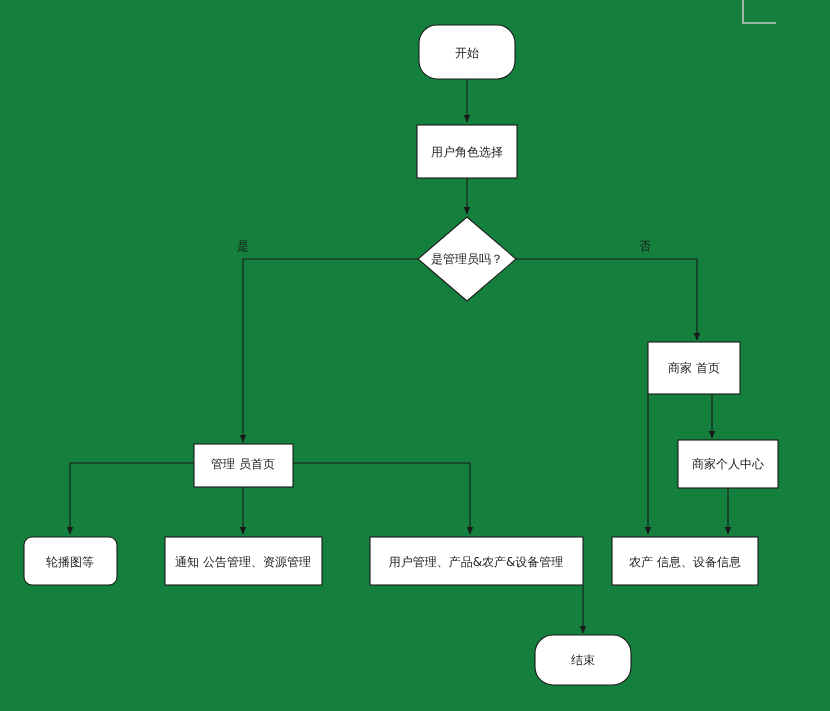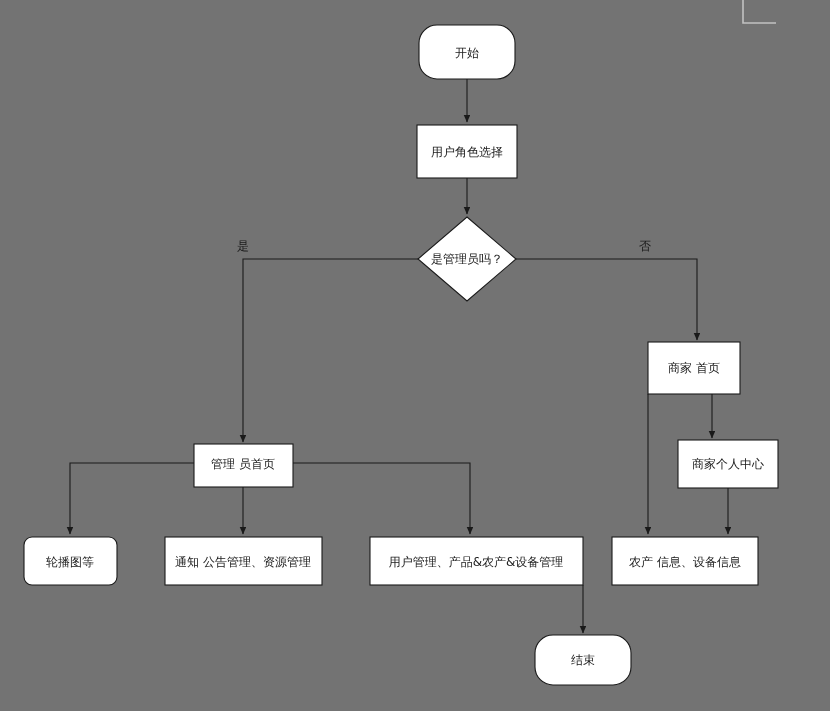--- a/index.html
+++ b/index.html
@@ -8,21 +8,21 @@
     padding: 0;
     background: #ffffff;
   }
   body {
     font-family: "DejaVu Sans", "Liberation Sans", sans-serif;
   }
   #canvas {
     position: relative;
     width: 830px;
     height: 711px;
-    background: #737373;
+    background: #15803d;
     overflow: hidden;
   }
   #flow-svg {
     position: absolute;
     top: 0;
     left: 0;
     width: 830px;
     height: 711px;
   }
   .node-shape {

